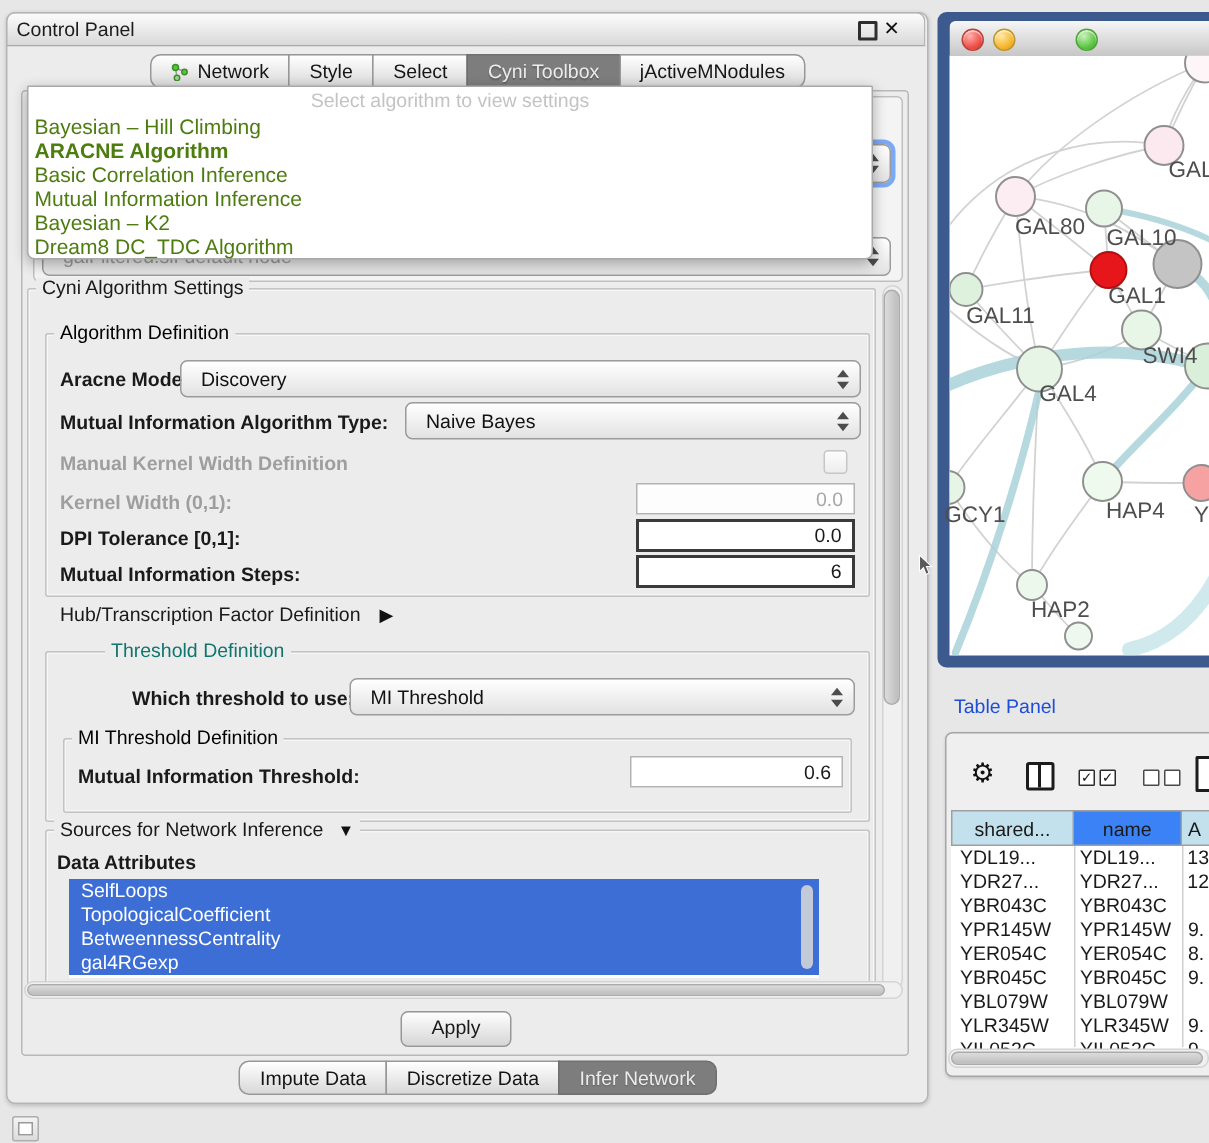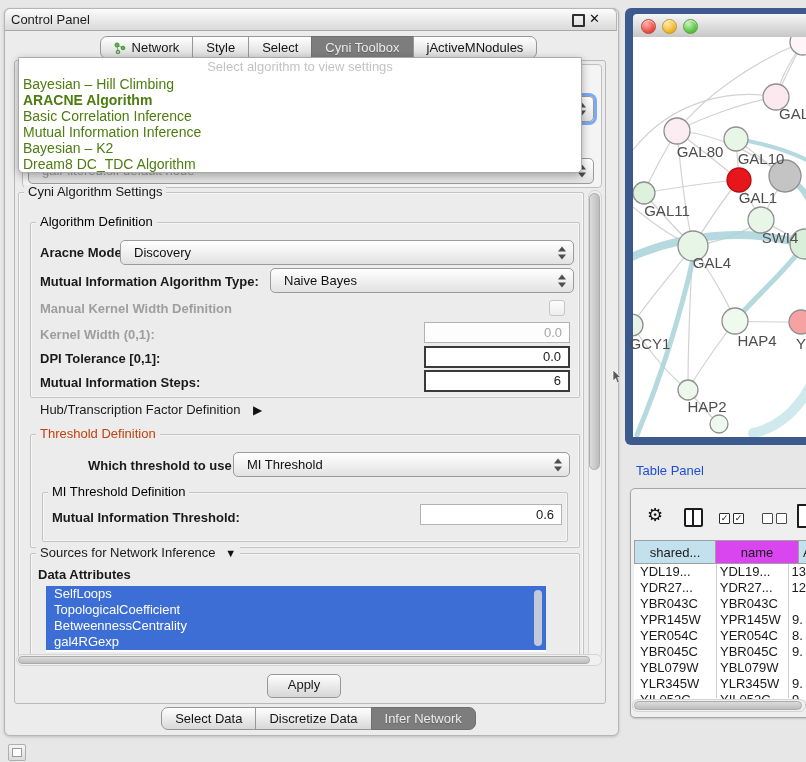--- a/index.html
+++ b/index.html
@@ -40,21 +40,21 @@
   .popup-hint{height:18px;line-height:18px;text-align:center;font-size:13px;color:#c3c3c3;}
   .popup-item{height:16px;line-height:16px;font-size:14px;color:#4d7c0f;padding-left:4px;white-space:nowrap;}
   .popup-item.bold{font-weight:bold;}
   
   .grp{border:1px solid #c3c3c3;border-radius:2px;box-shadow:inset 0 0 0 1px rgba(255,255,255,.55);}
   .grp-label{background:#ececec;padding:0 4px;font-size:13px;line-height:14px;white-space:nowrap;}
   .lbl{font-size:13px;line-height:16px;white-space:nowrap;}
   .b{font-weight:bold;}
   .dis{color:#9e9e9e;}
   .blue{color:#000000;}
-  .green{color:#c2410c;}
+  .green{color:#0f766e;margin-left:34px;}
   .fld{background:#fff;border:1px solid #b3b3b3;font-size:13px;text-align:right;padding-right:7px;box-sizing:border-box;}
   .fld.strong{border:2px solid #3a3a3a;}
   .chk{width:14px;height:14px;border:1px solid #c6c6c6;border-radius:3px;background:linear-gradient(#fdfdfd,#ededed);}
   
   .attr-row{height:16px;line-height:16px;background:#3c6ed5;color:#fff;font-size:13px;padding-left:8px;}
   
   .sb-track{background:#f0f0f0;border:1px solid #d4d4d4;border-radius:7px;box-sizing:border-box;}
   .sb-thumb{background:linear-gradient(90deg,#dcdcdc,#bdbdbd);border:1px solid #ababab;border-radius:6px;box-sizing:border-box;}
   .sb-thumb.h{background:linear-gradient(#dcdcdc,#bdbdbd);}
   .btn{background:linear-gradient(#fefefe,#d6d6d6);border:1px solid #979797;border-radius:5px;
@@ -217,21 +217,21 @@
     <div class="attr-row">gal4RGexp</div>
   </div>
   <div class="abs" style="left:534px;top:590px;width:8px;height:56px;background:#d9d9d9;border-radius:4px;opacity:.85;"></div>
 
   <div class="abs sb-track" style="left:16px;top:654px;width:586px;height:12px;"></div>
   <div class="abs sb-thumb h" style="left:18px;top:656px;width:572px;height:8px;"></div>
 
   <div class="abs btn" style="left:267px;top:674px;width:72px;height:22px;">Apply</div>
 
   <div class="abs tabrow" style="left:4px;top:707px;width:613px;">
-    <div class="seg"><span>Select Data</span></div>
+    <div class="seg"><span>Impute Data</span></div>
     <div class="seg"><span>Discretize Data</span></div>
     <div class="seg sel"><span>Infer Network</span></div>
   </div>
 
   <div class="abs" style="left:8px;top:744px;width:16px;height:15px;border:1px solid #aeaeae;border-radius:2px;background:linear-gradient(#f4f4f4,#dcdcdc);">
     <div style="margin:3px auto 0;width:8px;height:7px;border:1px solid #9a9a9a;background:#fff;"></div>
   </div>
 
   <div class="abs net-frame"></div>
   <div class="abs net-titlebar"></div>
@@ -319,21 +319,21 @@
   <div class="abs gear" style="left:647px;top:506px;">⚙</div>
   <div class="abs split-ic" style="left:684px;top:508px;"></div>
   <div class="abs cb" style="left:719px;top:513px;">✓</div>
   <div class="abs cb" style="left:733px;top:513px;">✓</div>
   <div class="abs cb un" style="left:762px;top:513px;"></div>
   <div class="abs cb un" style="left:776px;top:513px;"></div>
   <div class="abs page-ic" style="left:797px;top:504px;"></div>
 
   <div class="abs" style="left:634px;top:540px;display:flex;">
     <div class="th" style="width:82px;background:#c3e1ed;border-left:1px solid #9f9f9f;">shared...</div>
-    <div class="th" style="width:83px;background:#d946ef;">name</div>
+    <div class="th" style="width:72px;background:#3b82f6;">name</div>
     <div class="th" style="width:40px;background:#c3e1ed;text-align:left;padding-left:4px;">A</div>
   </div>
 
   <div class="abs" style="left:634px;top:564px;width:172px;height:136px;background:#fff;overflow:hidden;">
     <div class="trow" style="display:flex;">
       <span class="td" style="width:76px;padding-left:6px;">YDL19...</span>
       <span class="td" style="width:68px;padding-left:4px;">YDL19...</span>
       <span class="td" style="padding-left:4px;">13</span>
     </div>
     <div class="trow" style="display:flex;">

